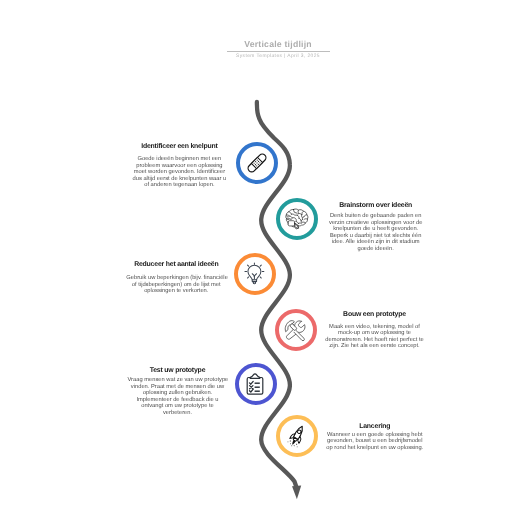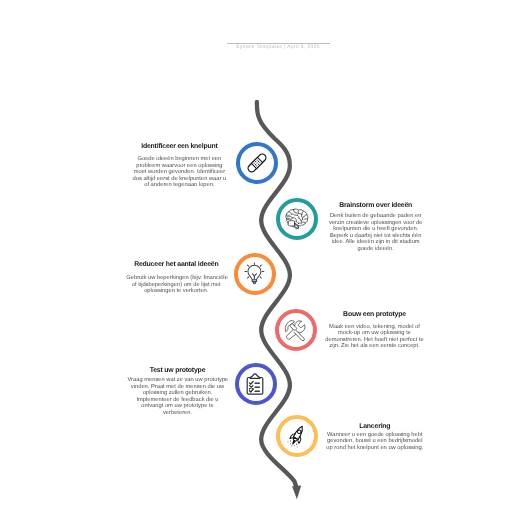--- a/index.html
+++ b/index.html
@@ -17,20 +17,21 @@
   .txt h3{margin:0;font-size:6.9px;font-weight:700;color:#1b1b1b;line-height:7px;letter-spacing:-0.19px;}
   .txt .body{margin:0;font-size:5.75px;line-height:6.5px;color:#4d4d4d;}
   .body .ln{display:block;white-space:nowrap;}
 </style>
 </head>
 <body>
 
 <div id="stage">
 
   <div class="hdr">
+    <div class="hdr-title">Verticale tijdlijn</div>
     <div class="hdr-rule"></div>
     <div class="hdr-sub">System Templates  |  April 3, 2025</div>
   </div>
 
   <svg class="path" width="516" height="516" viewBox="0 0 516 516">
     <path id="tl" d="M256.9,102 C256.9,108 256.6,112.5 259.3,118.7 C262.0,126 268.0,132 274,138 C282.5,145.7 289.4,152 289.84,164.20 C291.29,182.47 262.63,200.73 261.25,219.00 C259.86,237.50 289.19,256.00 289.90,274.50 C290.60,293.00 261.22,311.50 261.19,330.00 C261.17,348.67 290.98,367.33 289.87,386.00 C288.81,404.00 260.74,422.00 261.20,440.00 C261.6,454.5 286.5,470 294.5,481.5 L296.2,486.5" fill="none" stroke="#585858" stroke-width="4.3" stroke-linecap="round"></path>
     <path id="arrow-head" d="M292.0,486.2 L301.2,485.6 L296.9,499.2 Z" fill="#585858"></path>
   </svg>
 
   <div class="node" style="left:235.5px;top:141.8px;border-color:#3275CC">

